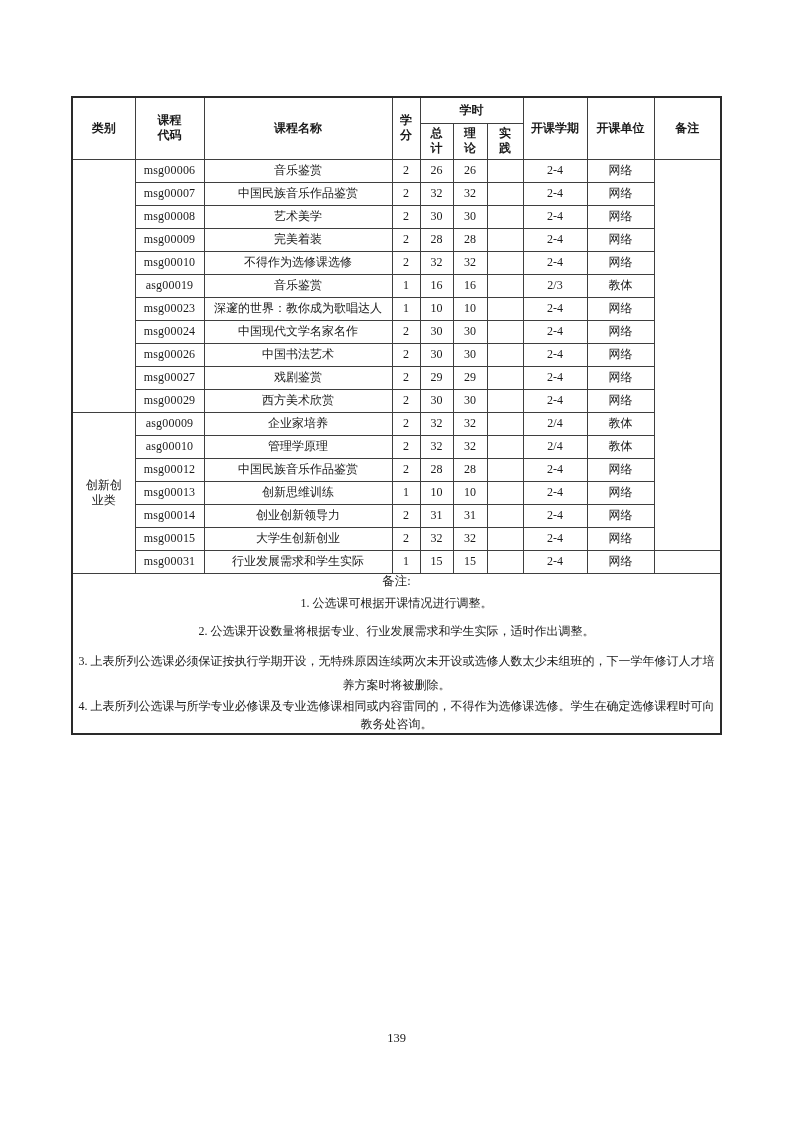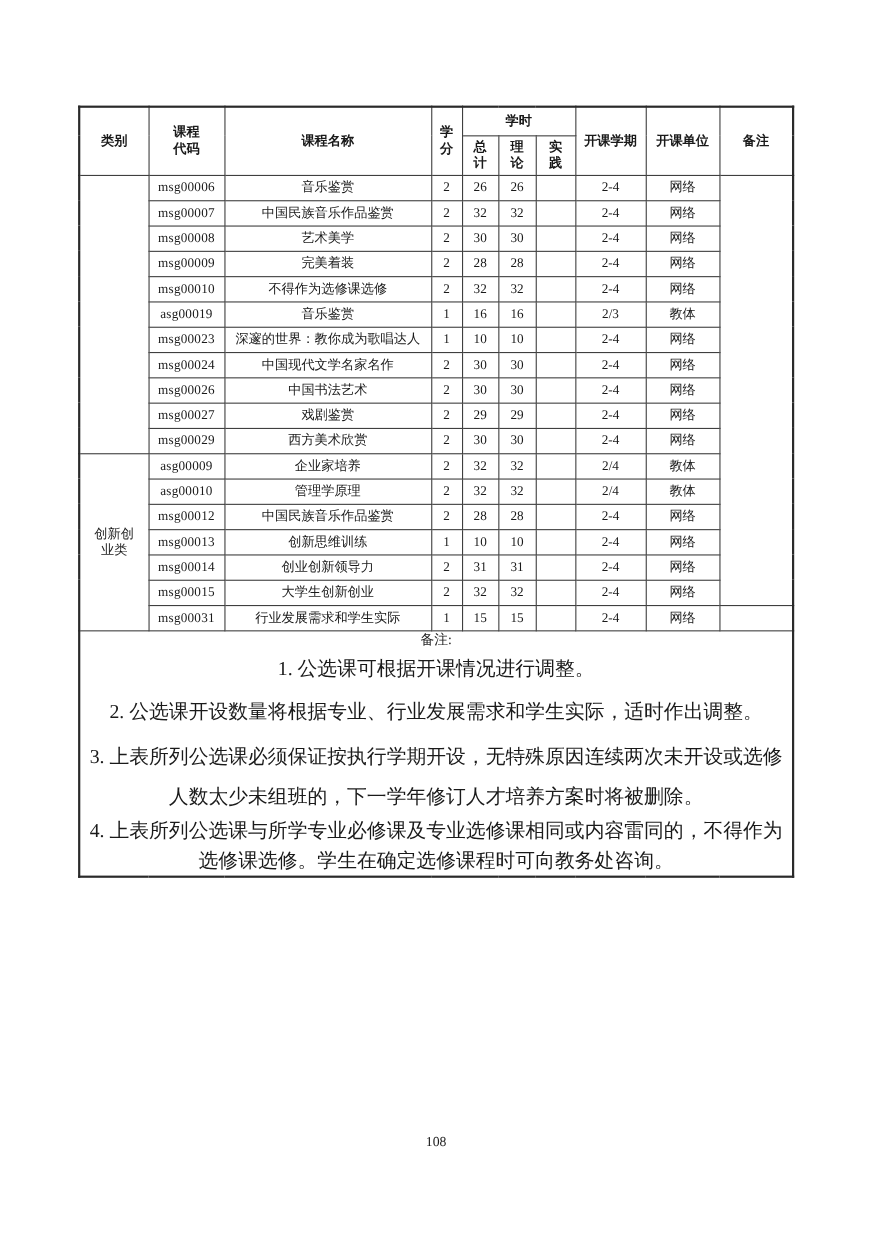--- a/index.html
+++ b/index.html
@@ -51,21 +51,21 @@
     text-align: left;
     padding: 7px 10px 6px 9px;
   }
   .notes-title {
     font-weight: normal;
     font-size: 12.5px;
     margin-bottom: 4px;
   }
   p.note {
     margin: 0 0 7px 0;
-    font-size: 18px;
+    font-size: 12px;
     line-height: 1.75;
   }
   p.note.spread { line-height: 2.0; margin-bottom: 0; }
   p.note.tight  { line-height: 1.5; margin-bottom: 0; }
   .page-number {
     position: absolute;
     top: 1031px;
     left: 0;
     width: 100%;
     text-align: center;
@@ -306,15 +306,15 @@
           <div class="notes-title">备注:</div>
           <p class="note">1. 公选课可根据开课情况进行调整。</p>
           <p class="note">2. 公选课开设数量将根据专业、行业发展需求和学生实际，适时作出调整。</p>
           <p class="note spread">3. 上表所列公选课必须保证按执行学期开设，无特殊原因连续两次未开设或选修人数太少未组班的，下一学年修订人才培养方案时将被删除。</p>
           <p class="note tight">4. 上表所列公选课与所学专业必修课及专业选修课相同或内容雷同的，不得作为选修课选修。学生在确定选修课程时可向教务处咨询。</p>
         </td>
       </tr>
     </tbody>
   </table>
 
-  <div class="page-number">108</div>
+  <div class="page-number">139</div>
 
 </div>
 
 </body></html>

